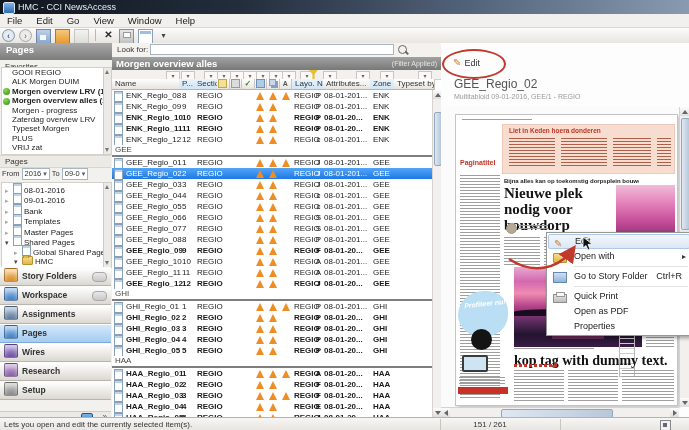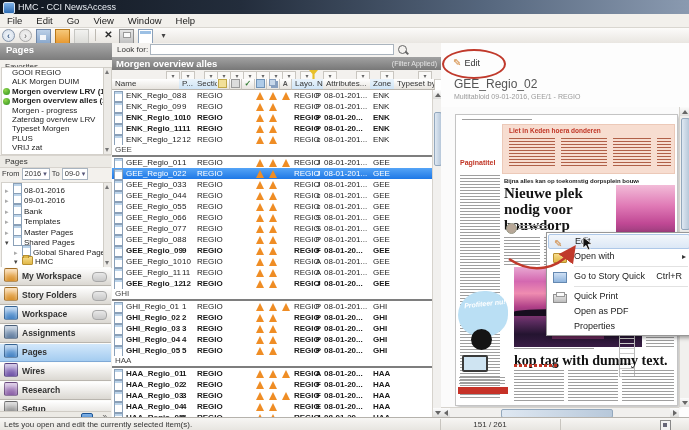--- a/index.html
+++ b/index.html
@@ -251,21 +251,20 @@
         <div class="titem" style="padding-left: 3px;"><span class="texp">▸</span><span class="pageic"></span><span>09-01-2016</span></div>
         <div class="titem" style="padding-left: 3px;"><span class="texp">▸</span><span class="pageic"></span><span>Bank</span></div>
         <div class="titem" style="padding-left: 3px;"><span class="texp">▸</span><span class="pageic"></span><span>Templates</span></div>
         <div class="titem" style="padding-left: 3px;"><span class="texp">▸</span><span class="pageic"></span><span>Master Pages</span></div>
         <div class="titem" style="padding-left: 3px;"><span class="texp open">▾</span><span class="pageic"></span><span>Shared Pages</span></div>
         <div class="titem" style="padding-left: 12px;"><span class="texp">▸</span><span class="pageic"></span><span>Global Shared Pages</span></div>
         <div class="titem" style="padding-left: 12px;"><span class="texp open">▾</span><span class="folderic"></span><span>HMC</span></div>
       </div>
     <div class="minisb" style="left:103px;top:139px;height:84px;"><span class="up"></span><span class="dn"></span></div>
     <div id="nav">
-        <div class="navbtn"><span class="nico" style="background: linear-gradient(rgba(255, 255, 255, 0.4), rgba(0, 0, 0, 0.1)), rgb(240, 160, 48);"></span><span class="nlabel">My Workspace</span><span class="nbadge"></span></div>
         <div class="navbtn"><span class="nico" style="background: linear-gradient(rgba(255, 255, 255, 0.4), rgba(0, 0, 0, 0.1)), rgb(240, 160, 48);"></span><span class="nlabel">Story Folders</span><span class="nbadge"></span></div>
         <div class="navbtn"><span class="nico" style="background: linear-gradient(rgba(255, 255, 255, 0.4), rgba(0, 0, 0, 0.1)), rgb(74, 144, 217);"></span><span class="nlabel">Workspace</span><span class="nbadge"></span></div>
         <div class="navbtn"><span class="nico" style="background: linear-gradient(rgba(255, 255, 255, 0.4), rgba(0, 0, 0, 0.1)), rgb(106, 138, 176);"></span><span class="nlabel">Assignments</span></div>
         <div class="navbtn active"><span class="nico" style="background: linear-gradient(rgba(255, 255, 255, 0.4), rgba(0, 0, 0, 0.1)), rgb(74, 144, 217);"></span><span class="nlabel">Pages</span></div>
         <div class="navbtn"><span class="nico" style="background: linear-gradient(rgba(255, 255, 255, 0.4), rgba(0, 0, 0, 0.1)), rgb(122, 90, 184);"></span><span class="nlabel">Wires</span></div>
         <div class="navbtn"><span class="nico" style="background: linear-gradient(rgba(255, 255, 255, 0.4), rgba(0, 0, 0, 0.1)), rgb(154, 106, 184);"></span><span class="nlabel">Research</span></div>
         <div class="navbtn"><span class="nico" style="background: linear-gradient(rgba(255, 255, 255, 0.4), rgba(0, 0, 0, 0.1)), rgb(154, 154, 154);"></span><span class="nlabel">Setup</span></div>
       </div>
     <div id="nav-footer">
       <span class="bluic"></span>
@@ -696,21 +695,21 @@
       <div class="sb-thumb" style="left:60px;top:1px;width:110px;height:7px;"></div>
       <div class="sb-btn" style="right:0;top:0;">
           <div class="tri-r"></div>
         </div>
     </div>
 
     <div id="ctxmenu">
         <div class="cm-item hl"><span class="cm-ic cmi-pencil"></span><span>Edit</span></div>
         <div class="cm-item"><span class="cm-ic cmi-folder-open"></span><span>Open with</span><span class="cm-sub"></span></div>
         <div class="cm-sep"></div>
-        <div class="cm-item"><span class="cm-ic cmi-story-folder"></span><span>Go to Story Quick</span><span class="cm-short">Ctrl+R</span></div>
+        <div class="cm-item"><span class="cm-ic cmi-story-folder"></span><span>Go to Story Folder</span><span class="cm-short">Ctrl+R</span></div>
         <div class="cm-sep"></div>
         <div class="cm-item"><span class="cm-ic cmi-printer"></span><span>Quick Print</span></div>
         <div class="cm-item"><span>Open as PDF</span></div>
         <div class="cm-item"><span>Properties</span></div>
       </div>
 
     <svg id="anno-arrow" viewBox="0 0 248 374">
       <defs>
         <marker id="ah" markerWidth="7" markerHeight="7" refX="5" refY="3.5" orient="auto">
           <path d="M0,0 L7,3.5 L0,7 z" fill="#c0392b"></path>

